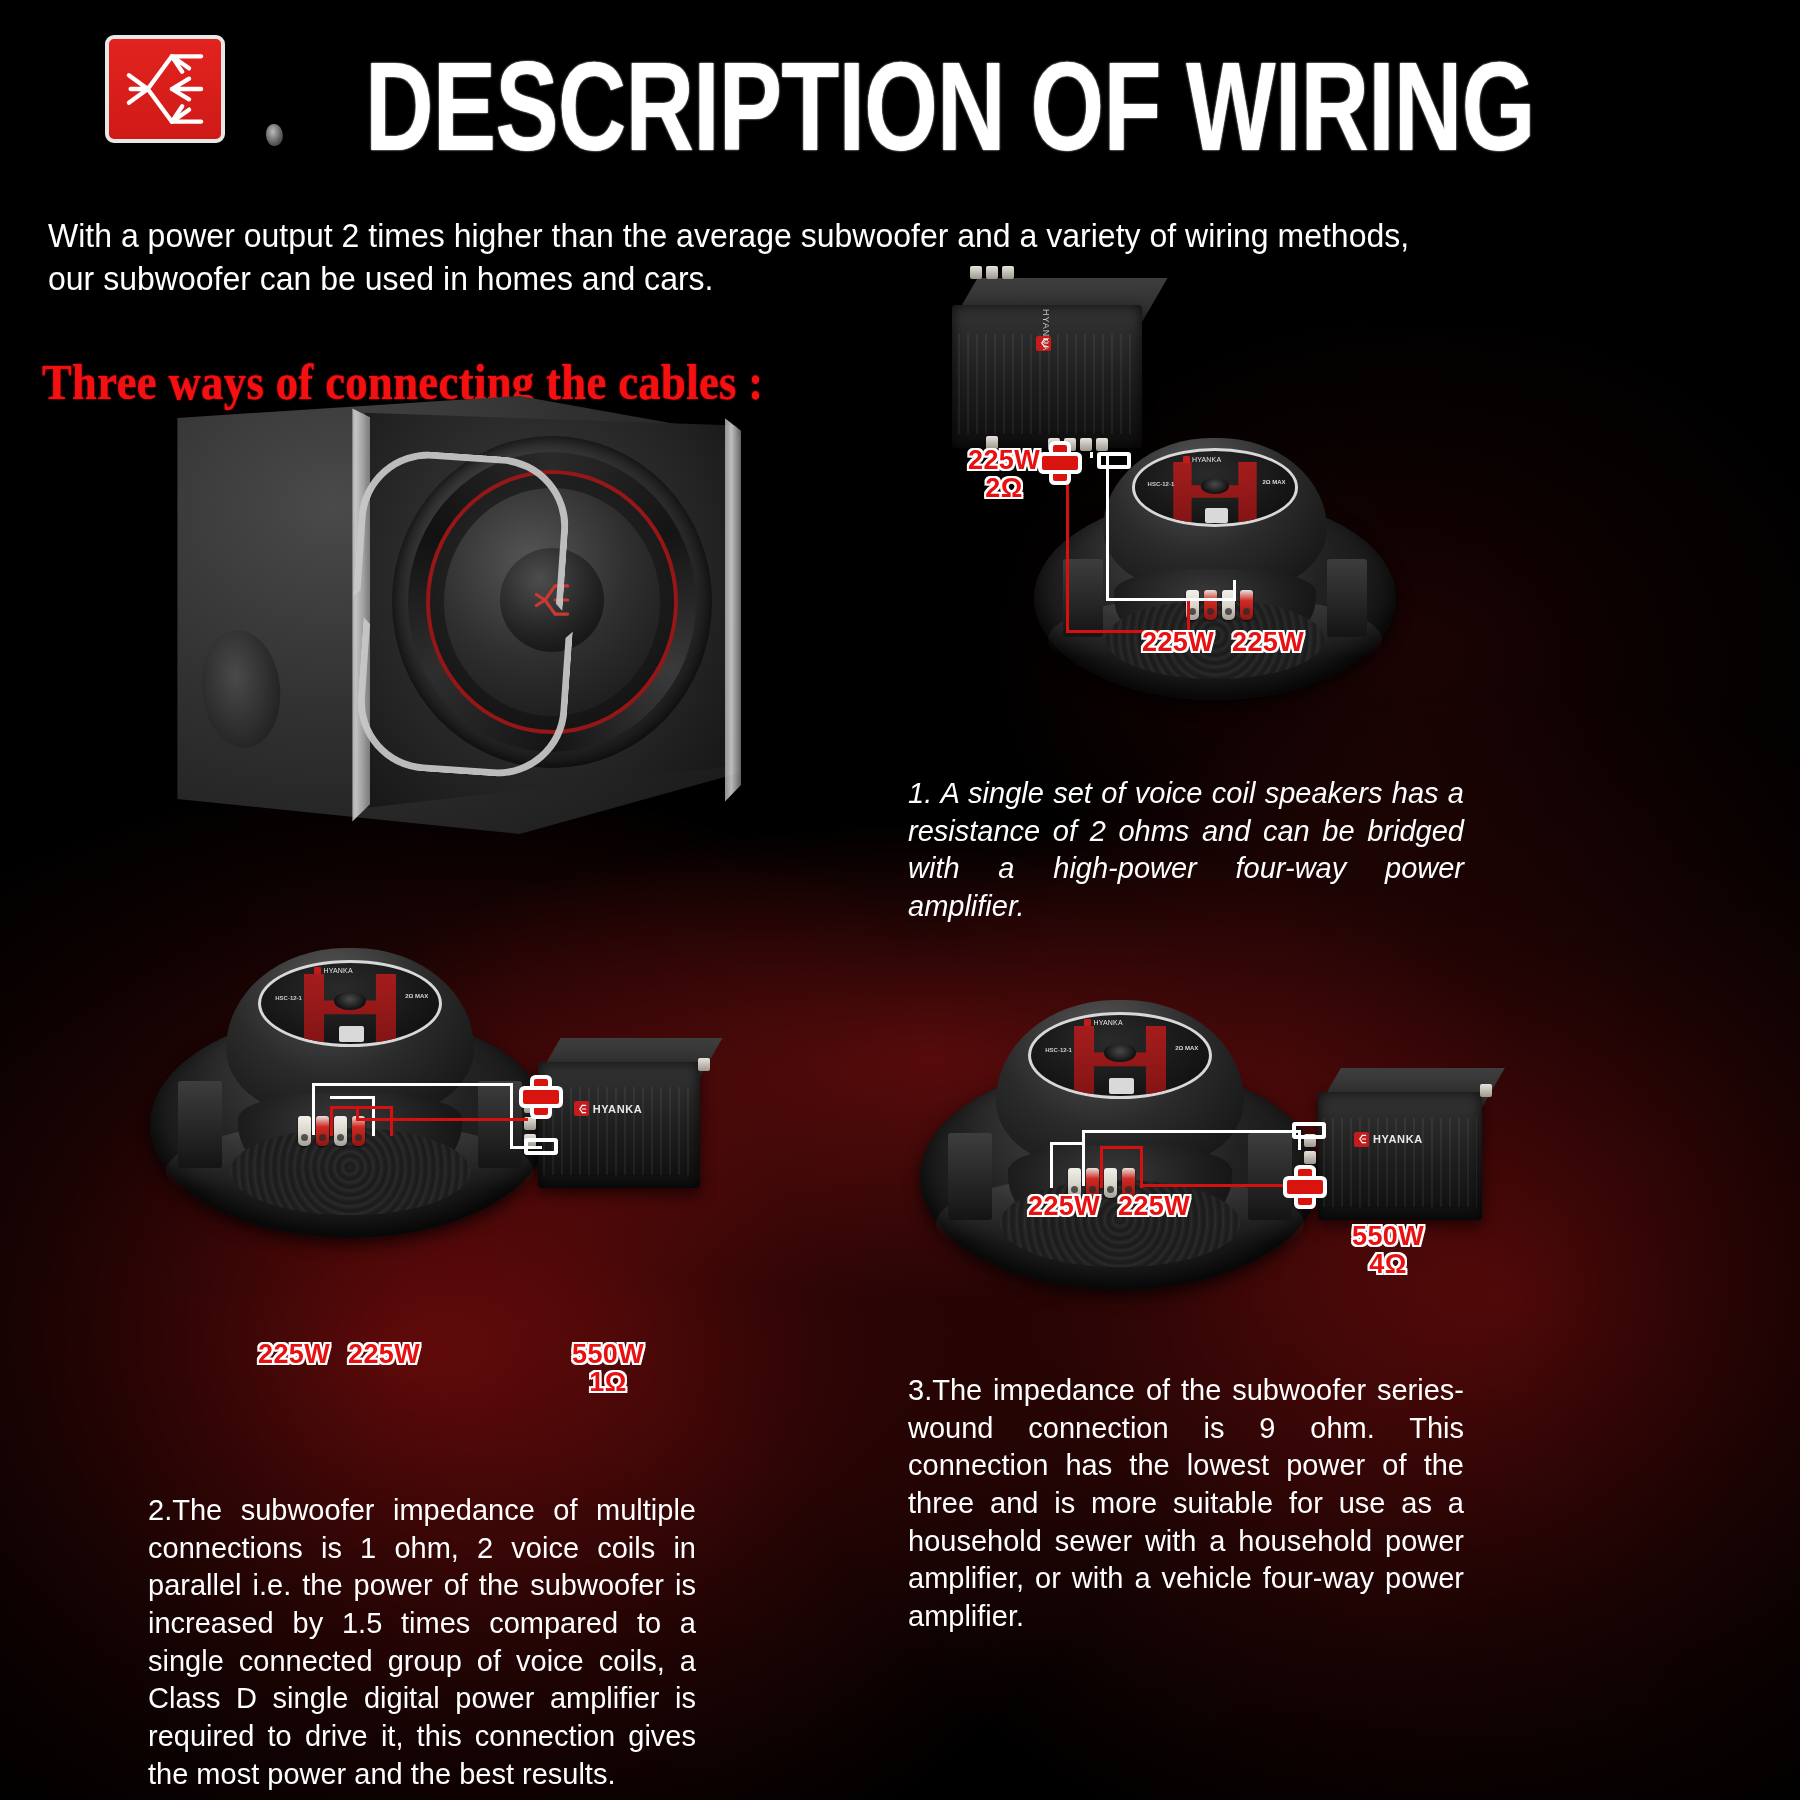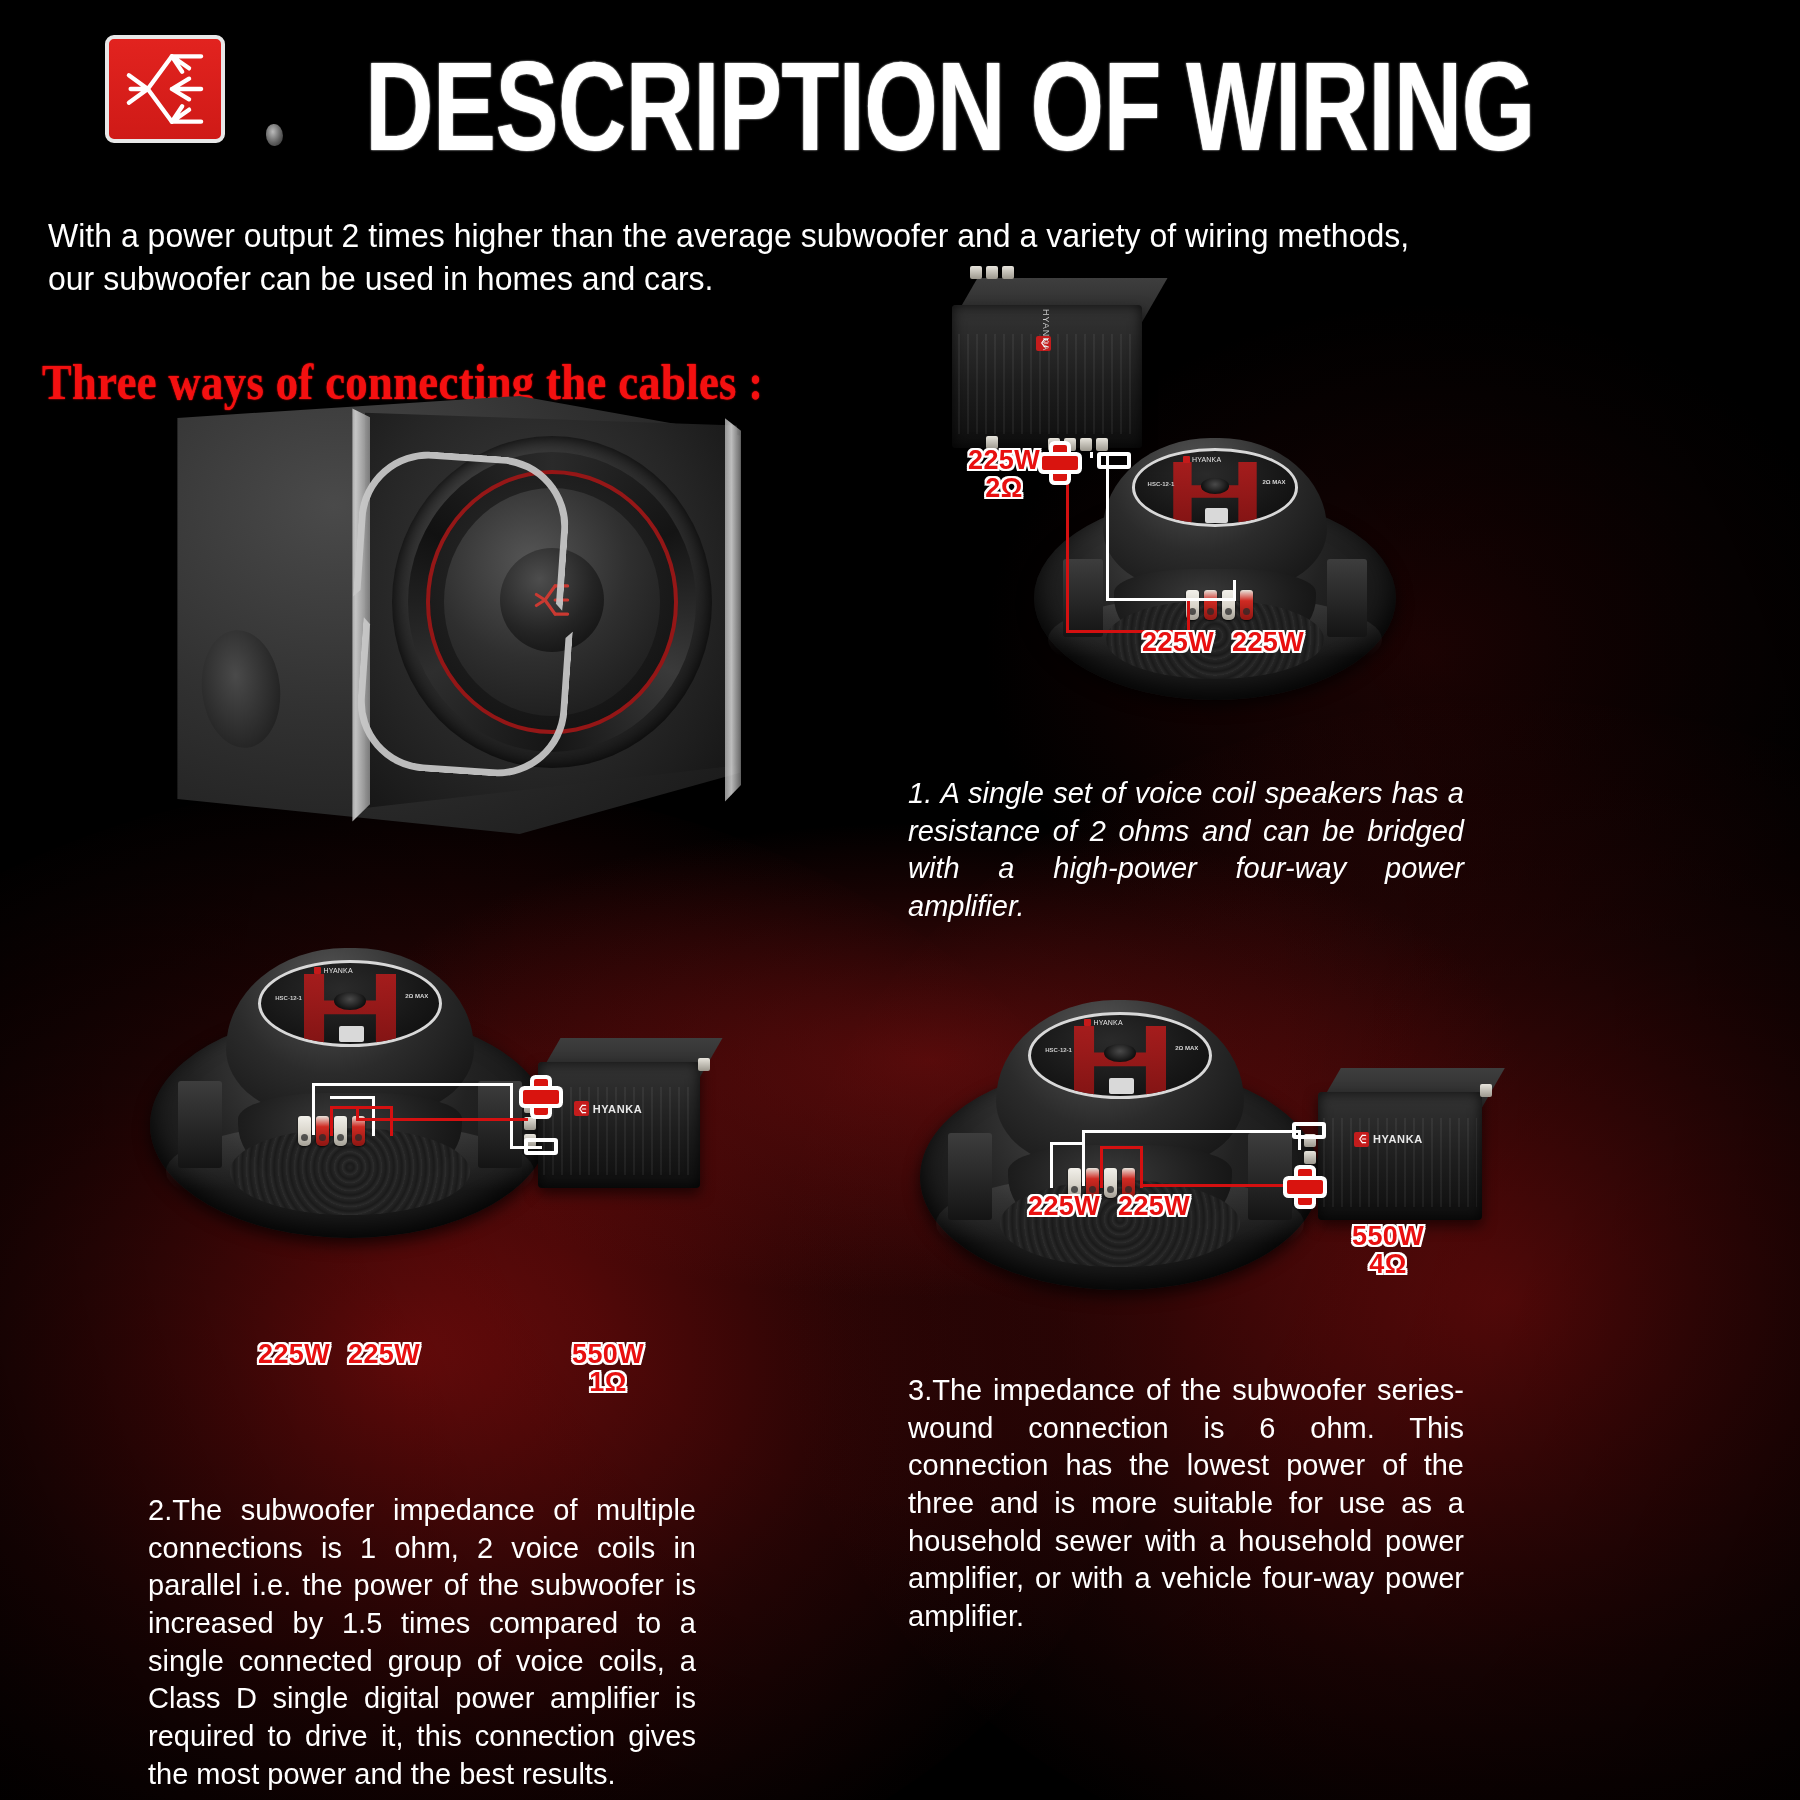--- a/index.html
+++ b/index.html
@@ -601,17 +601,17 @@
     <div class="plus-mark" style="left:1286px; top:1168px;"></div>
 
     <div class="pw-label" style="left:1028px; top:1192px;">225W</div>
     <div class="pw-label" style="left:1118px; top:1192px;">225W</div>
     <div class="pw-label" style="left:1352px; top:1222px;">
       <div>550W</div>
       <div>4Ω</div>
     </div>
   </div>
 
-  <div class="para" style="left:908px; top:1372px; width:556px;">3.The impedance of the subwoofer series-wound connection is 6 ohm.   This connection has the lowest power of the three and is more suitable for use as a household sewer with a household power amplifier, or with a vehicle four-way power amplifier.</div>
+  <div class="para" style="left:908px; top:1372px; width:556px;">3.The impedance of the subwoofer series-wound connection is 9 ohm.   This connection has the lowest power of the three and is more suitable for use as a household sewer with a household power amplifier, or with a vehicle four-way power amplifier.</div>
 
 </div>
 
 <div class="vignette"></div>
 
 </body></html>

